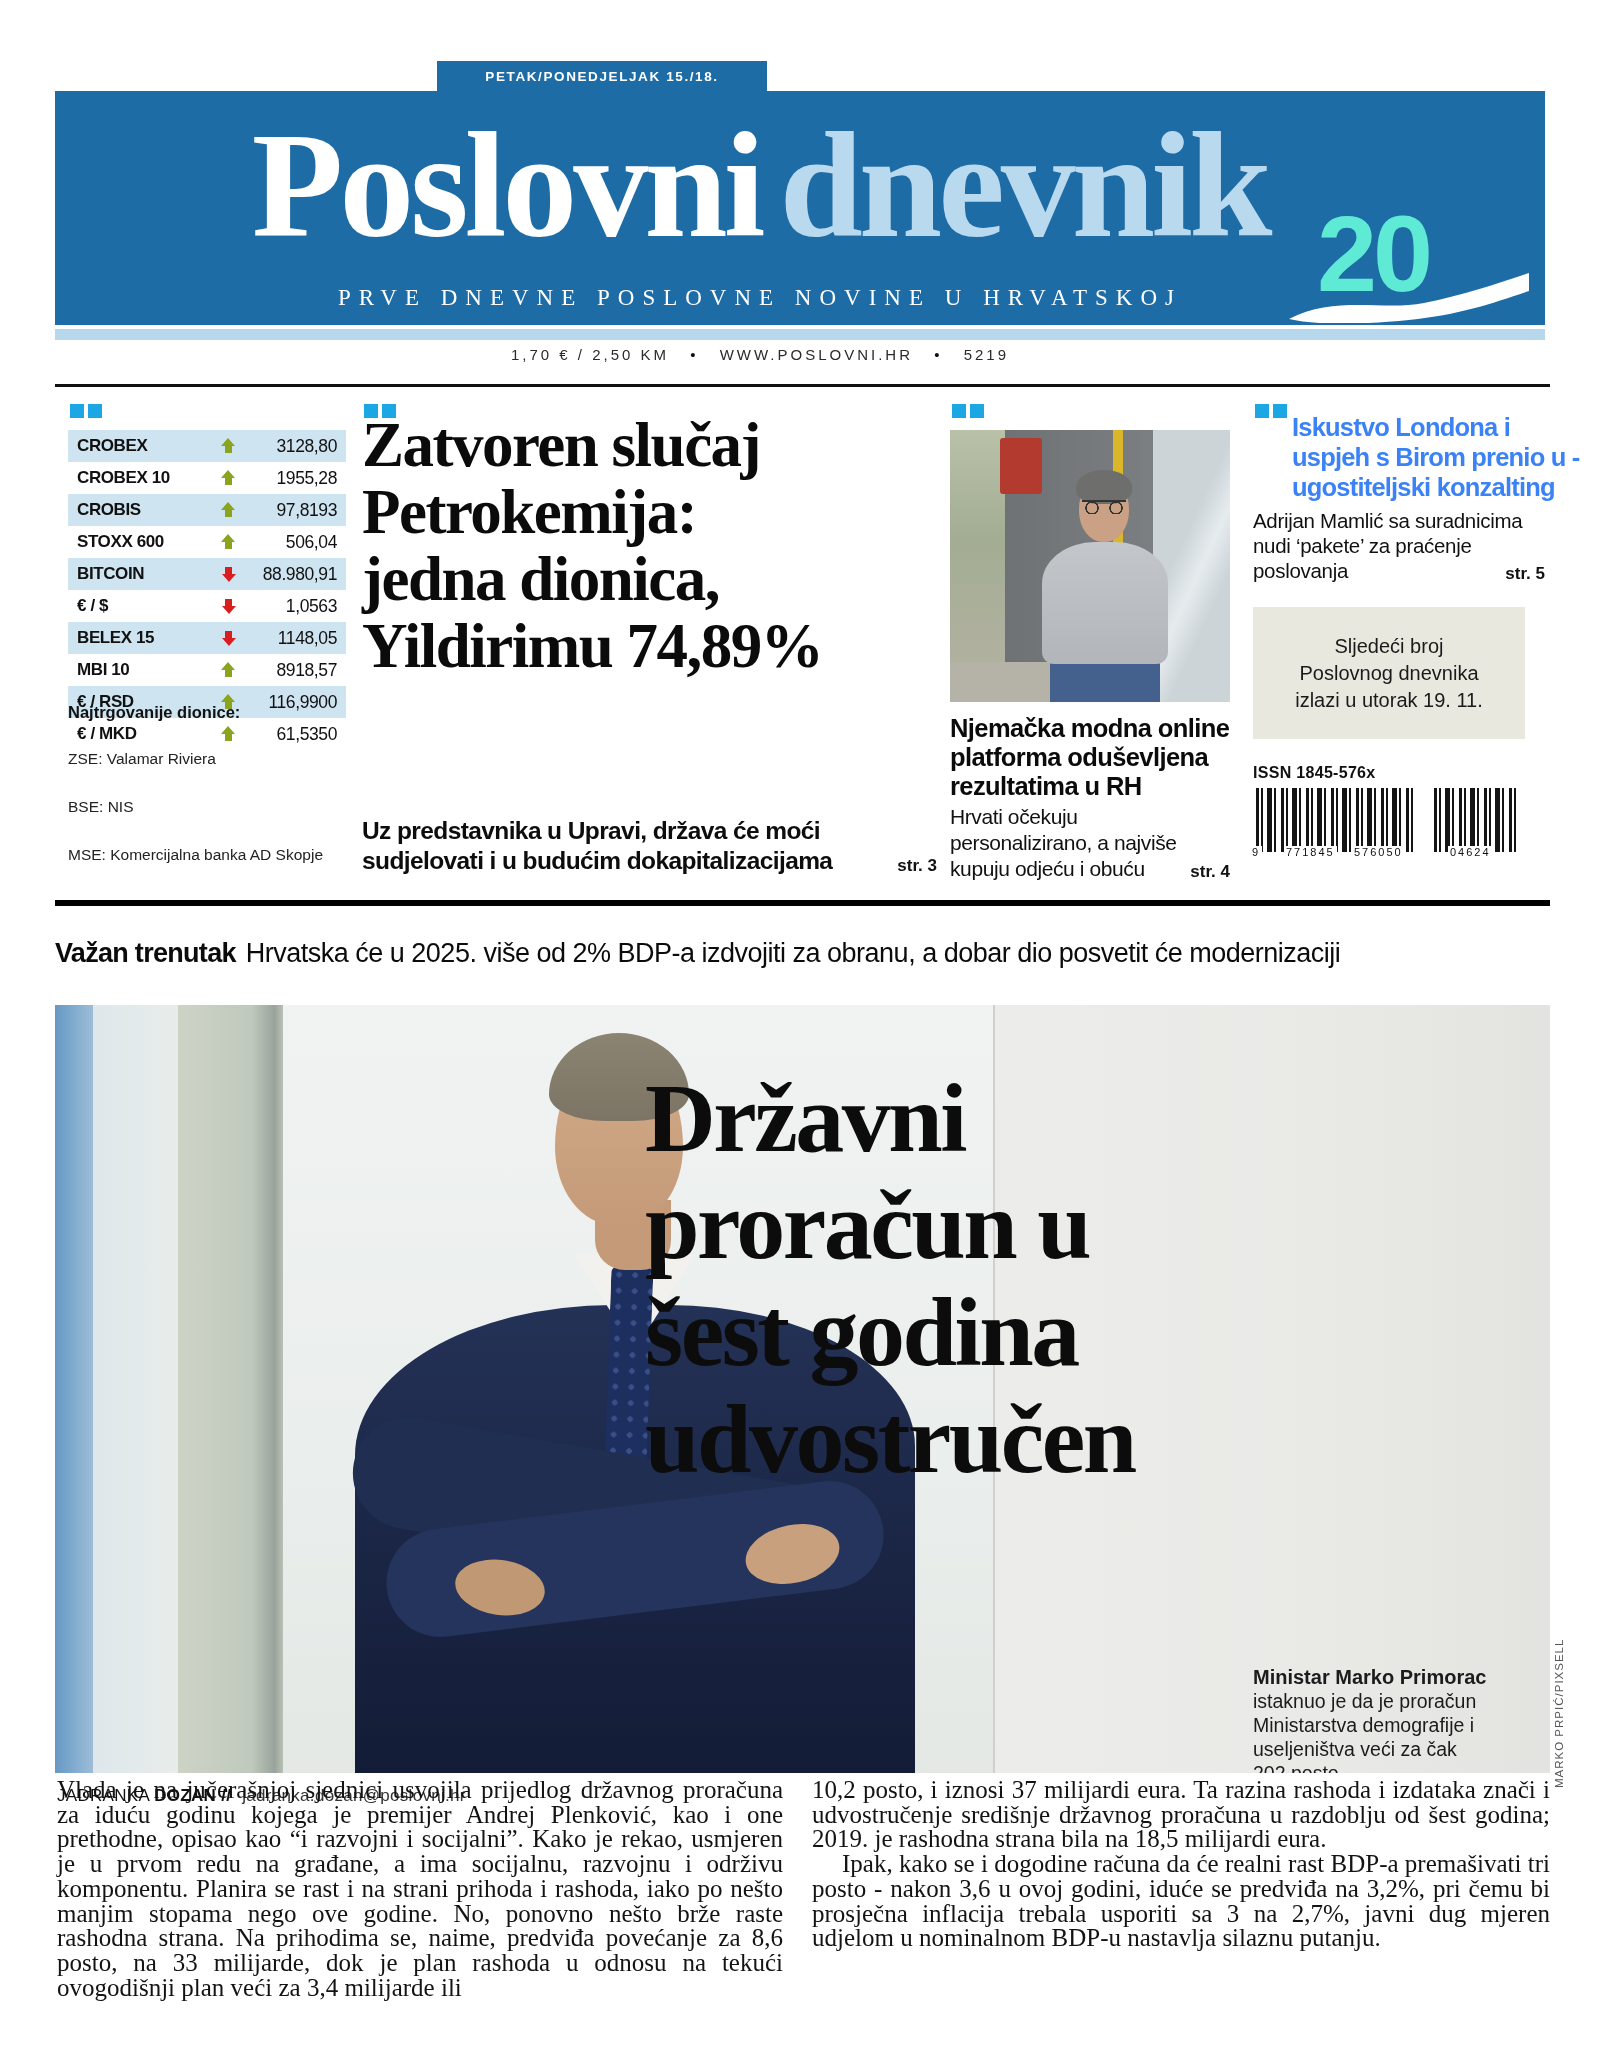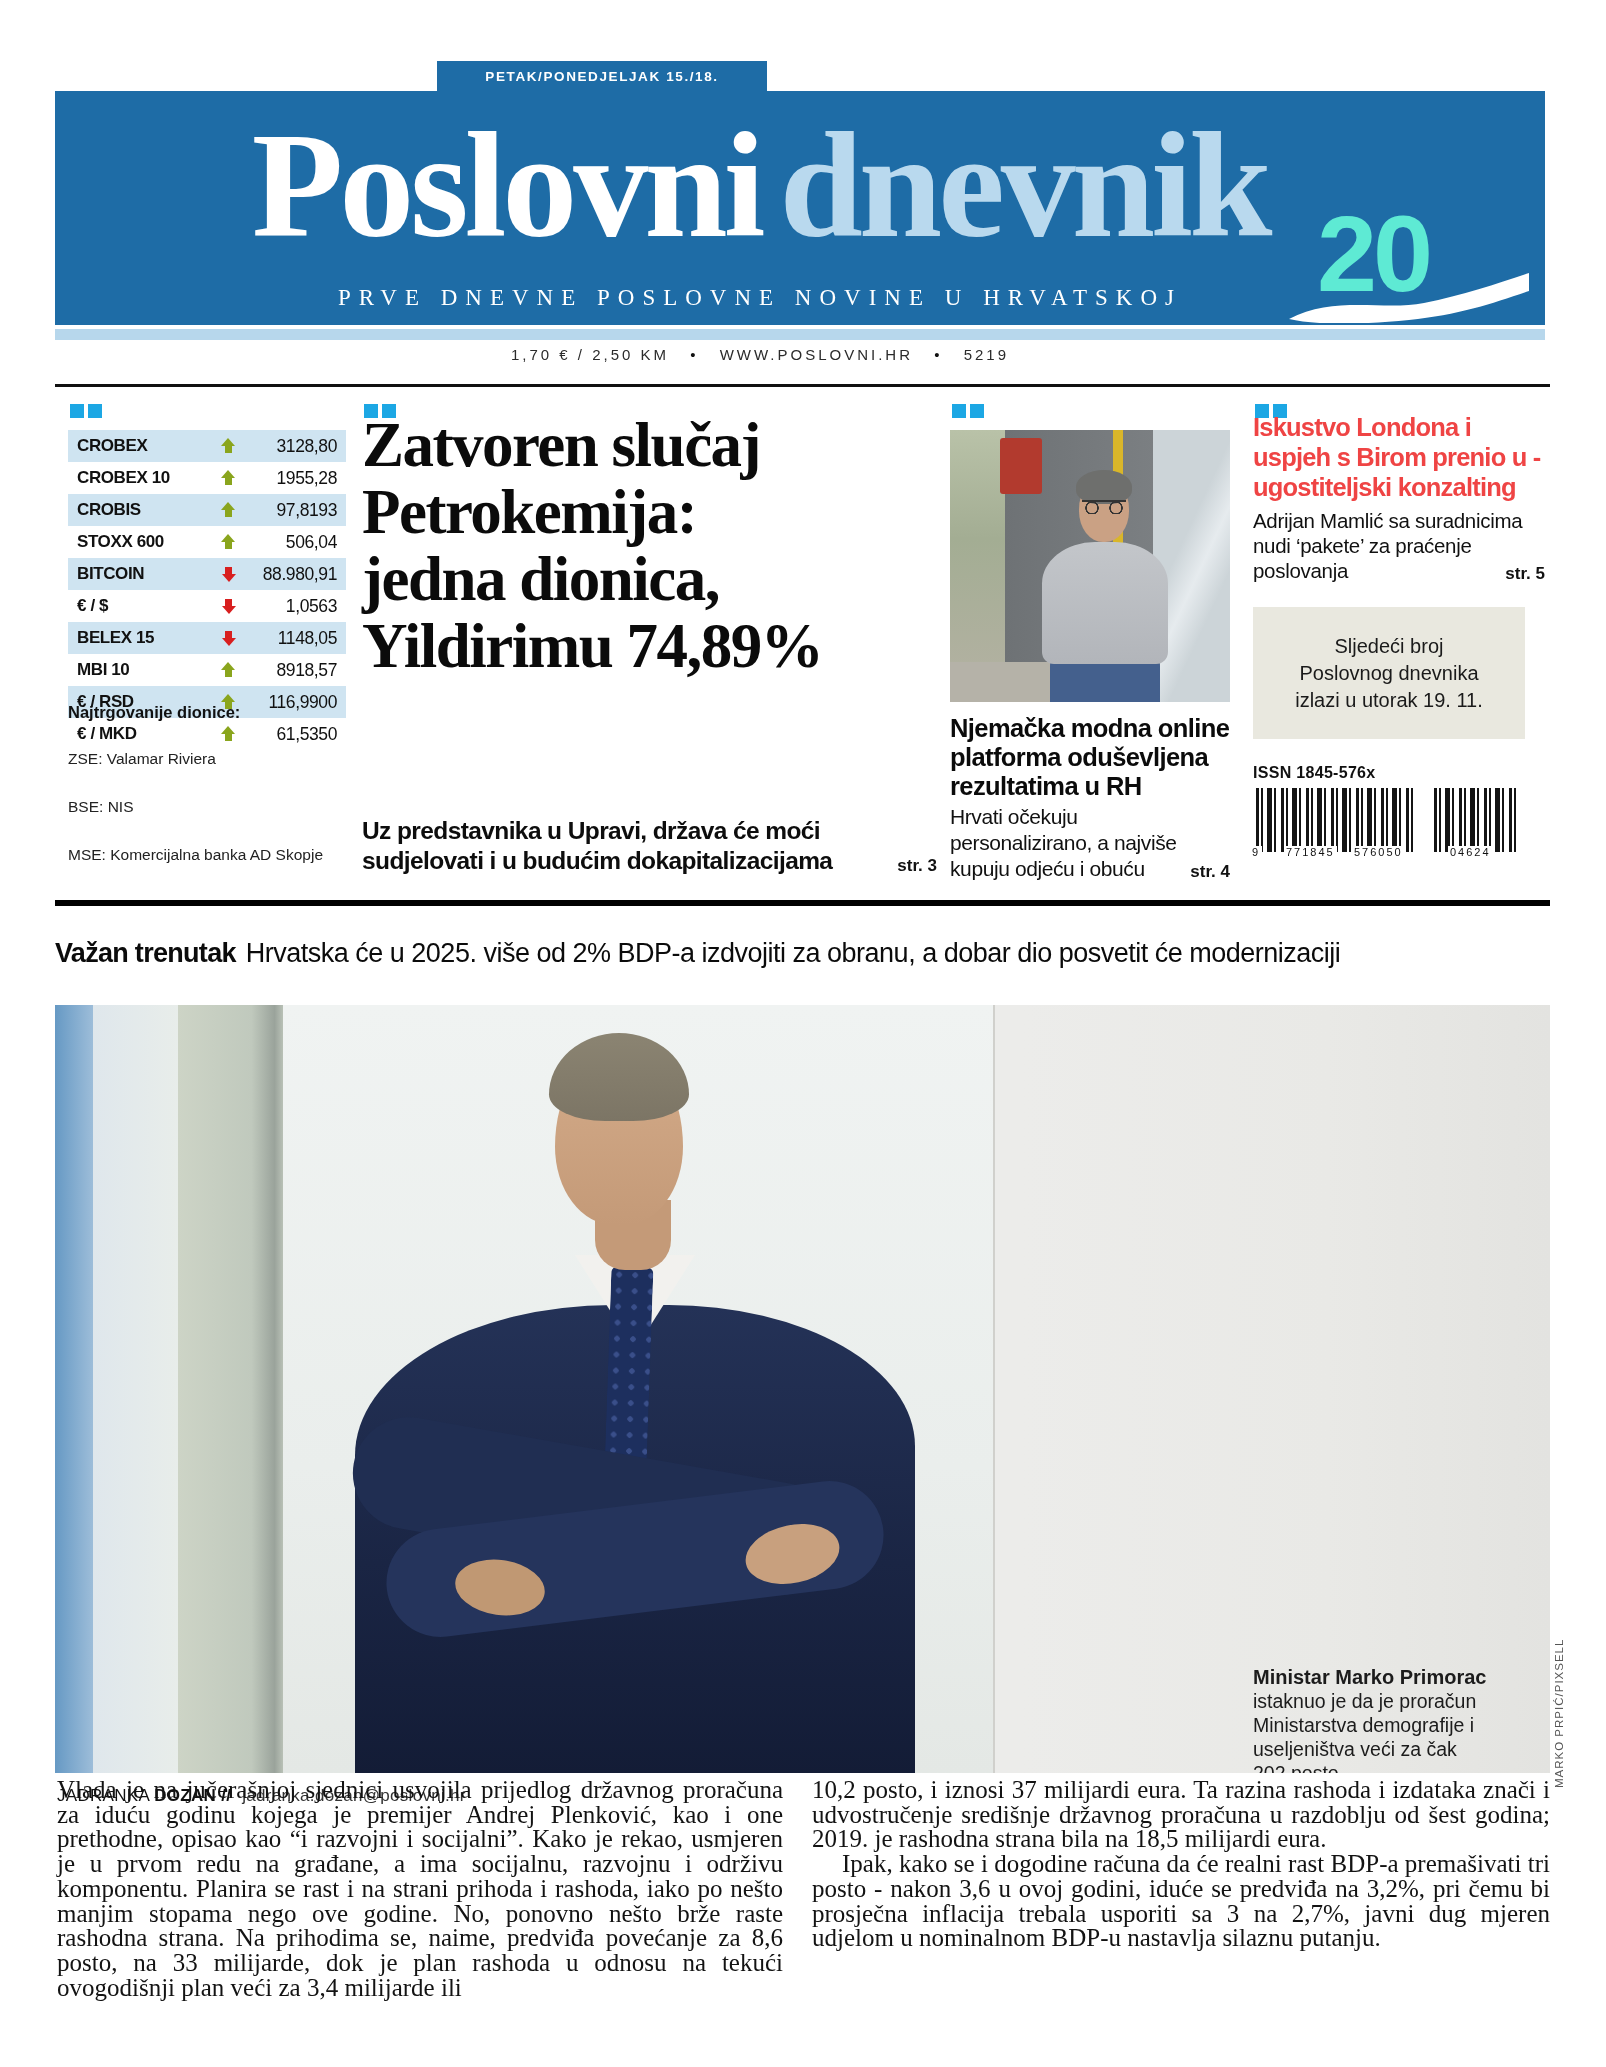--- a/index.html
+++ b/index.html
@@ -55,22 +55,22 @@
   .pageref{position:absolute;right:0;bottom:2px;font:700 17px "Liberation Sans",sans-serif;}
 
   
   .photo-sm{left:950px;top:430px;width:280px;height:272px;background:#c2c6bd;overflow:hidden;}
   .fash-hl{left:950px;top:714px;width:290px;font:700 25.5px/29px "Liberation Sans",sans-serif;
     letter-spacing:-0.6px;color:#0b0b0b;}
   .fash-sub{left:950px;top:804px;width:280px;height:80px;}
   .fash-sub .txt{display:block;width:270px;font:400 21px/26px "Liberation Sans",sans-serif;letter-spacing:-0.4px;}
 
   
-  .cons-hl{left:1253px;top:412px;width:300px;font:700 25.5px/30px "Liberation Sans",sans-serif;
-    letter-spacing:-0.8px;color:#ef4444;}
+  .cons-hl{left:1292px;top:412px;width:300px;font:700 25.5px/30px "Liberation Sans",sans-serif;
+    letter-spacing:-0.8px;color:#3b82f6;}
   .cons-sub{left:1253px;top:508px;width:292px;height:78px;}
   .cons-sub .txt{display:block;width:292px;font:400 20.5px/25px "Liberation Sans",sans-serif;letter-spacing:-0.3px;}
 
   .graybox{left:1253px;top:607px;width:272px;height:132px;background:#e9e8df;
     display:flex;align-items:center;justify-content:center;text-align:center;}
   .graybox span{display:inline-block;width:205px;font:400 20px/27px "Liberation Sans",sans-serif;color:#1a1a1a;}
 
   .issn-label{left:1253px;top:764px;font:700 16px "Liberation Sans",sans-serif;letter-spacing:0.3px;}
   .bars{top:788px;height:64px;background:repeating-linear-gradient(90deg,
         #141414 0 3px,#fff 3px 5px,#141414 5px 7px,#fff 7px 11px,
@@ -311,20 +311,26 @@
     <div class="pb man-torso"></div>
     <div class="pb man-collar"></div>
     <div class="pb man-tie"></div>
     <div class="pb man-neck"></div>
     <div class="pb man-head"></div>
     <div class="pb man-hair"></div>
     <div class="pb man-armL"></div>
     <div class="pb man-armR"></div>
     <div class="pb man-handL"></div>
     <div class="pb man-handR"></div>
+    <div class="pb feat-hl">
+      <div>Državni</div>
+      <div>proračun u</div>
+      <div>šest godina</div>
+      <div>udvostručen</div>
+    </div>
     <div class="pb feat-cap">
       <b>Ministar Marko Primorac</b>
       <span>istaknuo je da je proračun Ministarstva demografije i useljeništva veći za čak 202 posto</span>
     </div>
   </div>
   <div class="abs credit">MARKO PRPIĆ/PIXSELL</div>
 
   <div class="abs byline">
     <span>JADRANKA</span>
     <span class="bold">DOZAN</span>

